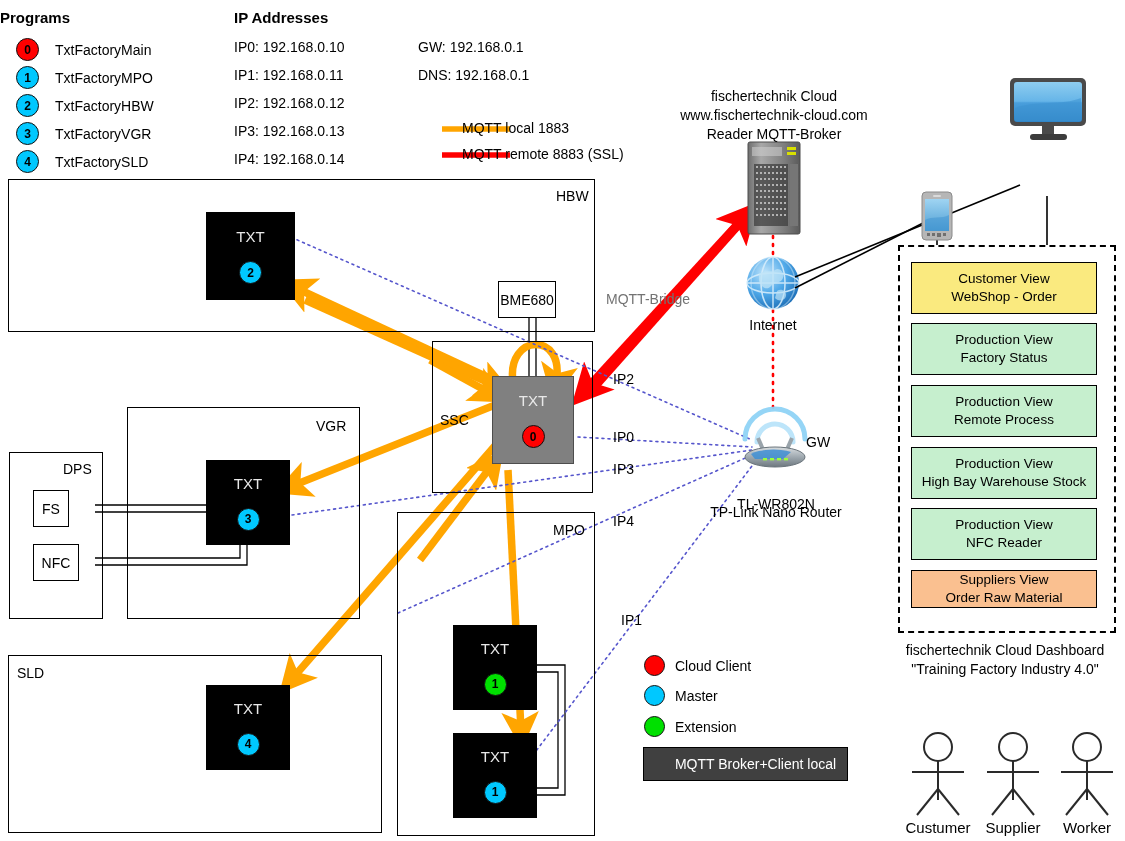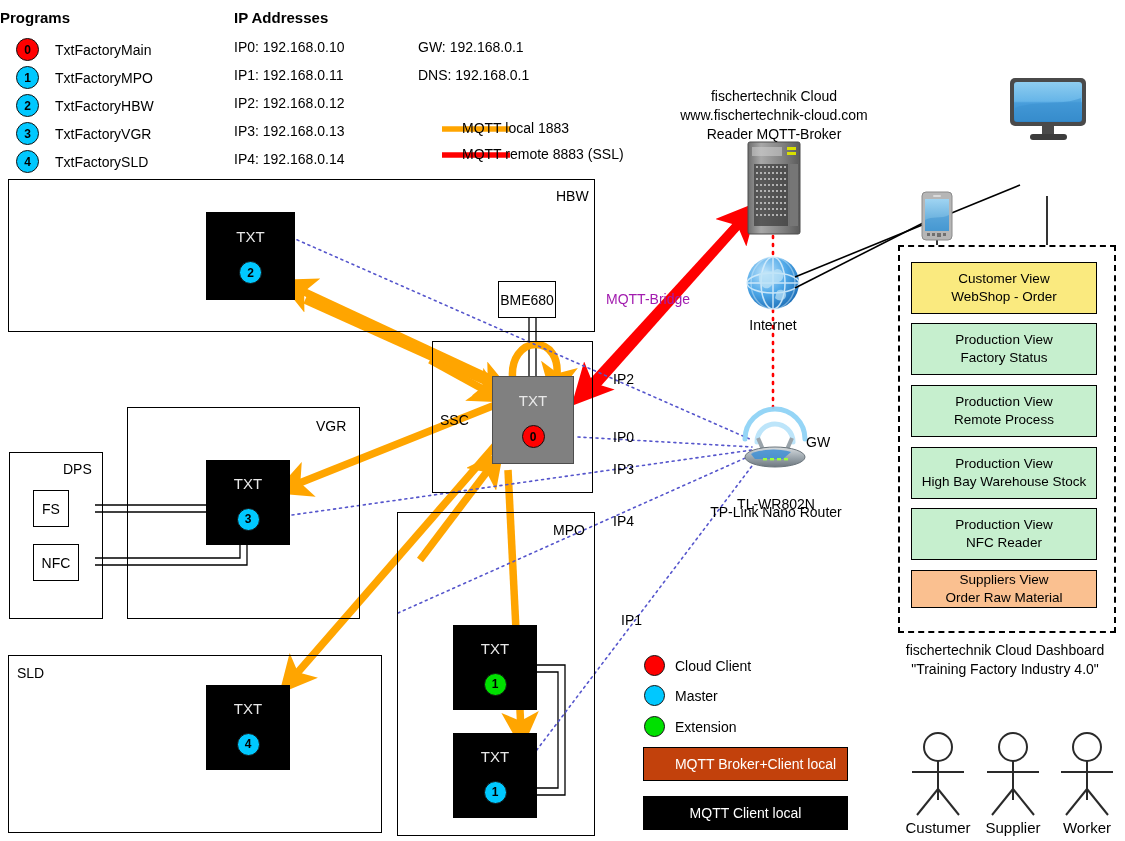--- a/index.html
+++ b/index.html
@@ -22,29 +22,29 @@
   .dot{width:21px;height:21px;border-radius:50%;border:1.4px solid #111;
        display:flex;align-items:center;justify-content:center;
        font-size:12px;font-weight:bold;color:#000;}
   .dot.red{background:#f00;color:#000;}
   .dot.cyan{background:#00c8ff;}
   .dot.green{background:#00e000;}
   .legdot{width:19px;height:19px;border-radius:50%;border:1.5px solid #111;display:inline-block;vertical-align:middle;}
   .legrow{position:absolute;display:flex;align-items:center;gap:10px;font-size:14px;}
   .keybox{position:absolute;box-sizing:border-box;display:flex;align-items:center;
           justify-content:center;color:#fff;font-size:14px;}
-  .keybox.gray{background:#c2410c;border:1.6px solid #000;padding-left:20px;}
+  .keybox.gray{background:#404040;border:1.6px solid #000;padding-left:20px;}
   .keybox.black{background:#000;border:1.6px solid #000;}
   .dashpanel{position:absolute;border:2px dashed #000;box-sizing:border-box;}
   .dbcard{position:absolute;box-sizing:border-box;border:1.5px solid #000;
           display:flex;flex-direction:column;align-items:center;justify-content:center;
           font-size:13.5px;line-height:1.35;text-align:center;}
   .progrow{position:absolute;display:flex;align-items:center;gap:16px;}
   .progname{font-size:14px;}
-  .redtxt{color:#a21caf;font-size:14px;}
+  .redtxt{color:#737373;font-size:14px;}
 </style>
 </head>
 <body>
 
 <div id="root">
 
   <svg viewBox="0 0 1125 841">
     <defs>
       <marker id="orangeArrow" markerWidth="5" markerHeight="5" refX="2.4" refY="2.5" orient="auto" markerUnits="strokeWidth">
         <path d="M0,0 L5,2.5 L0,5 L1.2,2.5 z" fill="#FFA500"></path>
@@ -411,21 +411,20 @@
   </div>
   <div class="legrow" style="left:644px;top:685px;text-align:center;">
     <span class="legdot" style="background:#00c8ff;"></span>
     <span>Master</span>
   </div>
   <div class="legrow" style="left:644px;top:716px;">
     <span class="legdot" style="background:#00e000;"></span>
     <span>Extension</span>
   </div>
   <div class="keybox gray" style="left:643px;top:747px;width:205px;height:34px;">MQTT Broker+Client local</div>
-  <div class="keybox black" style="left:643px;top:796px;width:205px;height:34px;">MQTT Client local</div>
 
   <div class="dashpanel" style="left:898px;top:245px;width:218px;height:388px;"></div>
 
   <div class="dbcard" style="left:911px;top:262px;width:186px;height:52px;background:#FAEA7F;">
     <span>Customer View</span>
     <span>WebShop - Order</span>
   </div>
   <div class="dbcard" style="left:911px;top:323px;width:186px;height:52px;background:#C6EFCE;">
     <span>Production View</span>
     <span>Factory Status</span>

